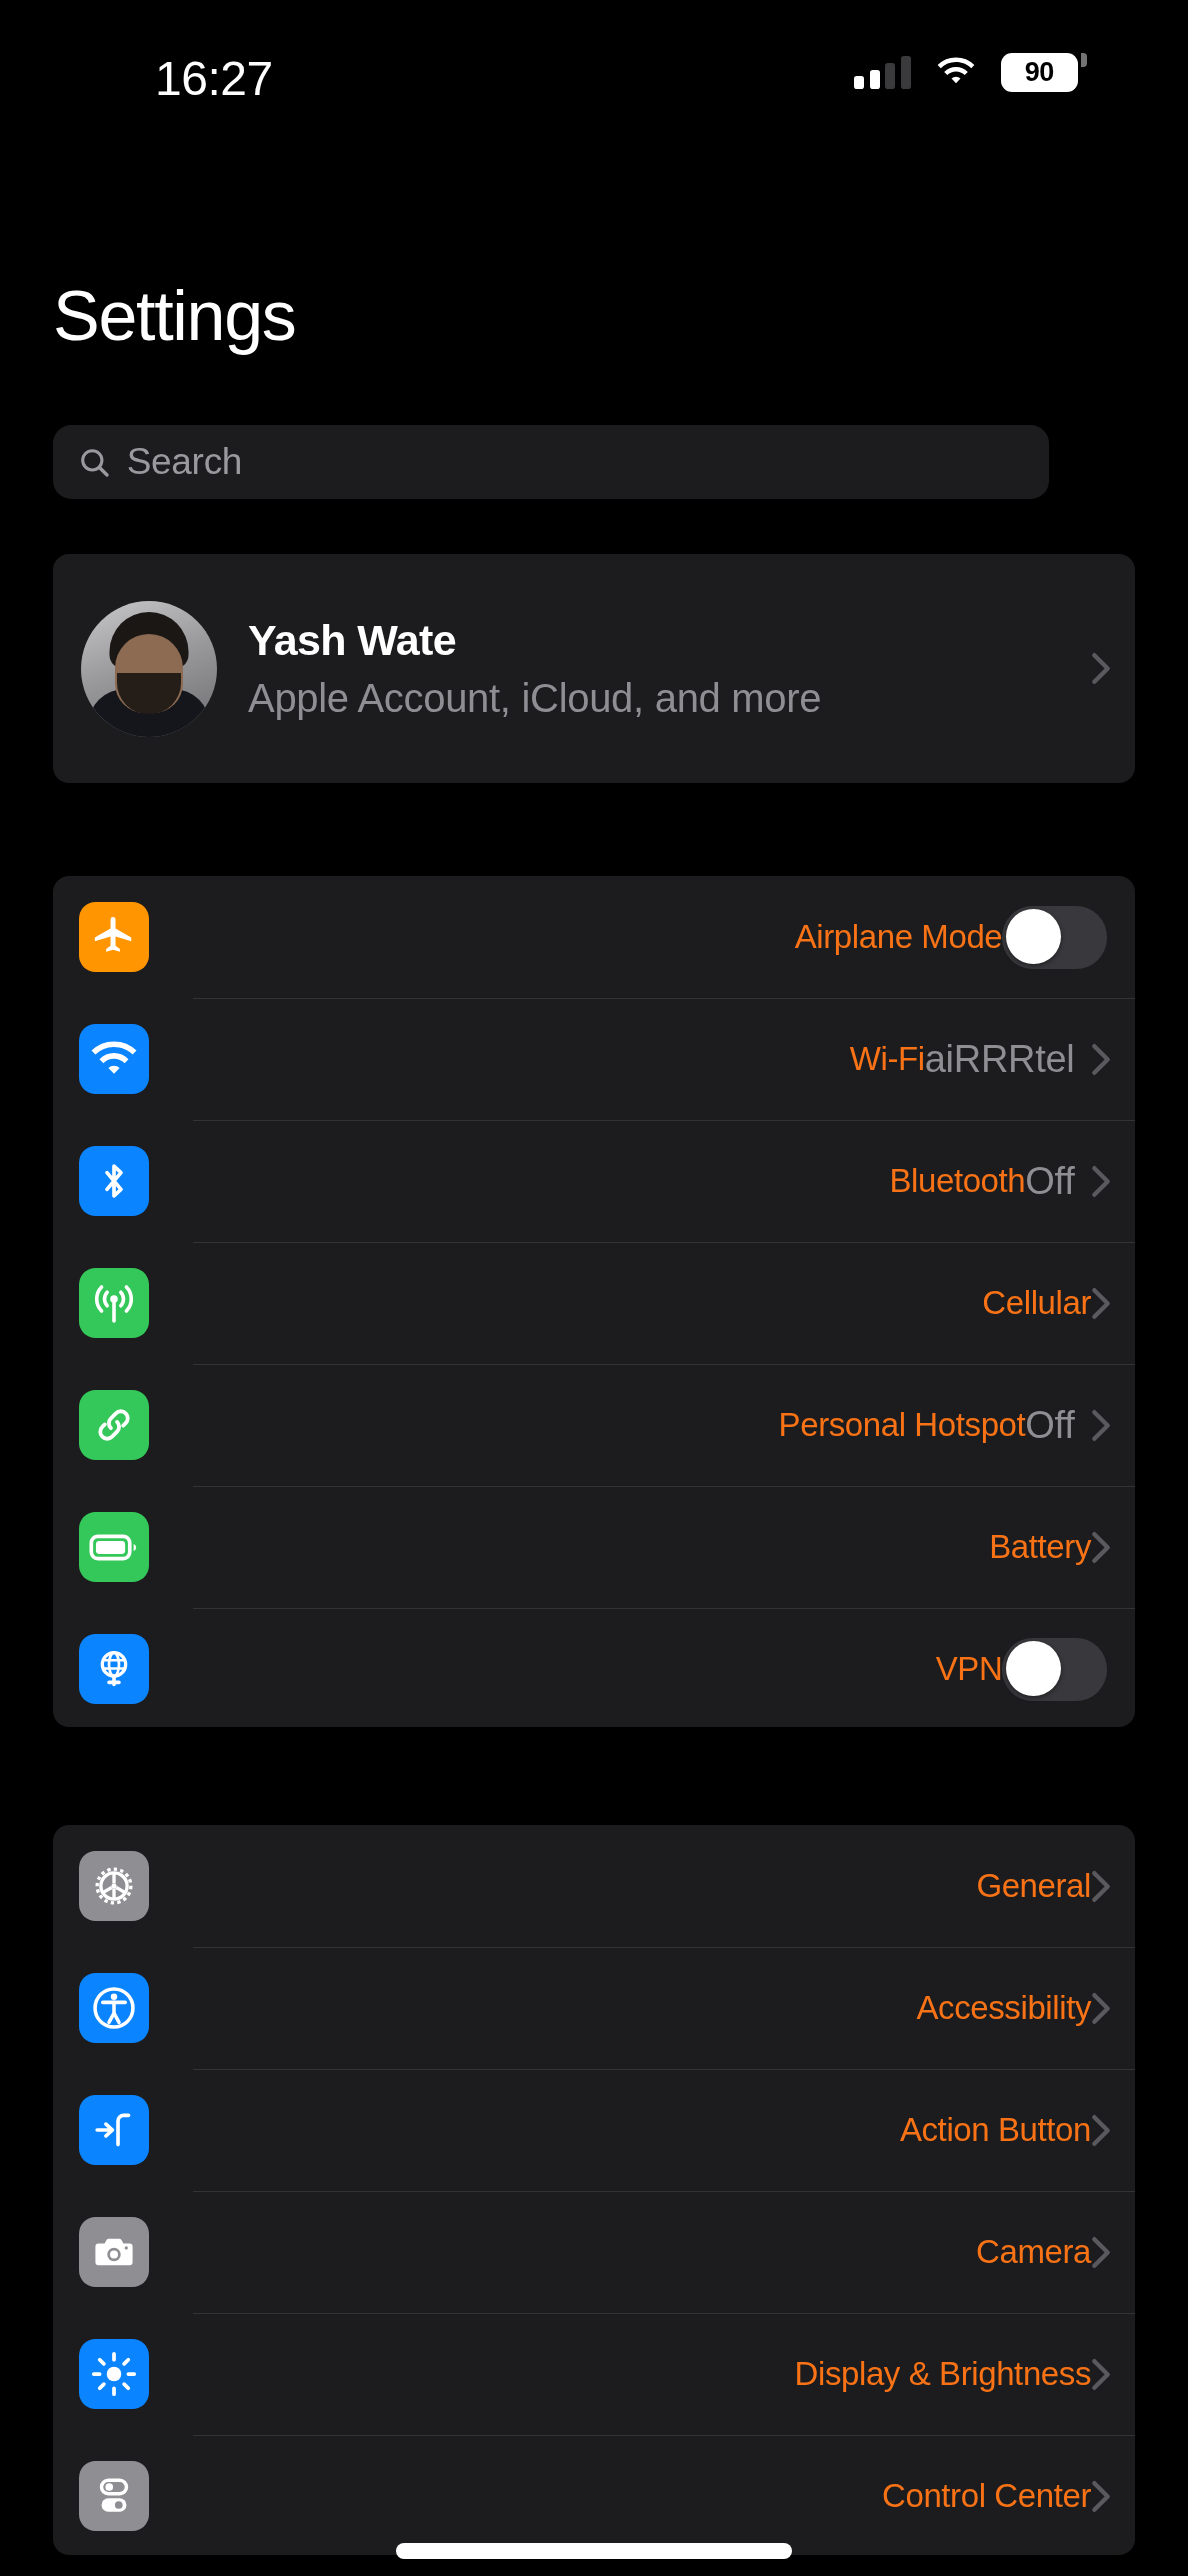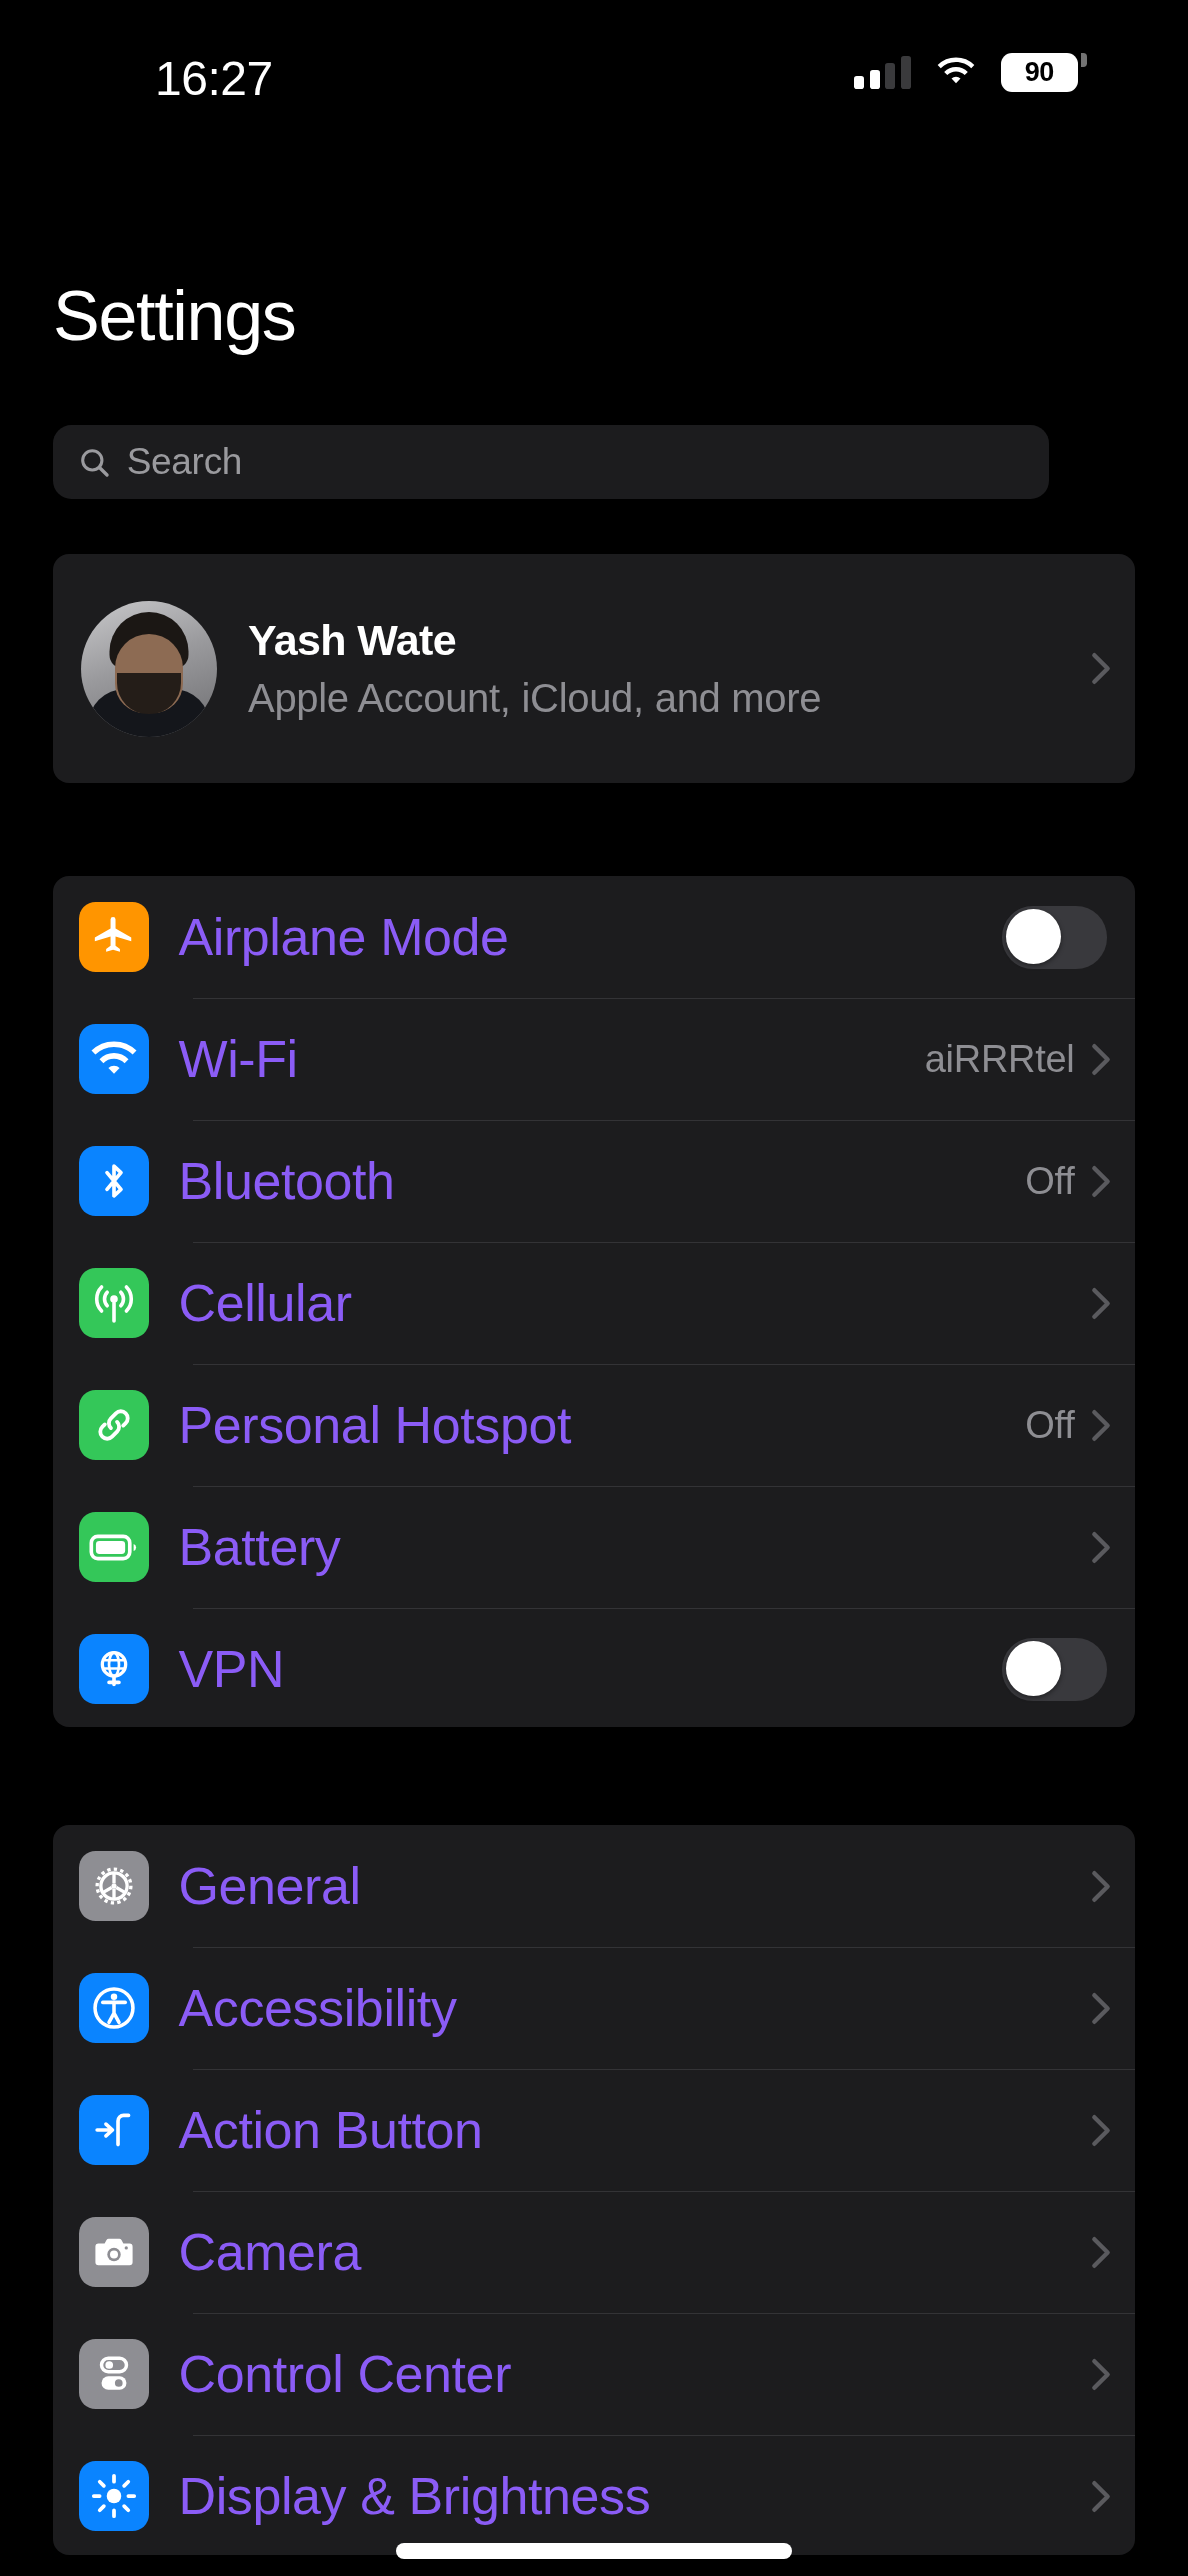--- a/index.html
+++ b/index.html
@@ -75,22 +75,22 @@
   }
   .row + .row::before {
     content:""; position:absolute; left:140px; right:0; top:0;
     height:0.9px; background:#333336;
   }
   .row .ic {
     width:70px; height:70px; border-radius:16.6px;
     flex:0 0 auto; display:flex; align-items:center; justify-content:center;
   }
   .row .label {
-    margin-left:29.5px; font-size:52px; color:#8b5cf6; letter-spacing:-0.4px;
-    flex:1 1 auto; white-space:nowrap;
+    margin-left:29.5px; font-size:33px; color:#f97316; letter-spacing:-0.4px;
+    flex:1 1 auto; white-space:nowrap;text-align:right;
   }
   .row .value {
     font-size:38px; color:#8E8E93; letter-spacing:-0.3px;
     margin-right:16.6px; white-space:nowrap;
   }
   .chev { width:20px; height:35px; flex:0 0 auto; }
 
   
   .toggle {
     width:105px; height:63px; border-radius:31px; background:#39393D;
@@ -342,44 +342,44 @@
             <circle cx="12" cy="13.3" r="2.1" fill="#fff"></circle>
             <circle cx="18.4" cy="9.9" r="0.85" fill="#8E8E93"></circle>
           </svg>
         </span>
         <span class="label">Camera</span>
         <svg class="chev" viewBox="0 0 12 20">
           <polyline points="2,2 10,10 2,18" fill="none" stroke="#5A5A5E" stroke-width="2.6" stroke-linecap="round" stroke-linejoin="round"></polyline>
         </svg>
       </div>
       <div class="row">
+        <span class="ic" style="background:#0A84FF">
+          <svg viewBox="0 0 24 24" width="50" height="50">
+            <circle cx="12" cy="12" r="3.5" fill="#fff"></circle>
+            <g stroke="#fff" stroke-width="1.8" stroke-linecap="round">
+              <path d="M12 2.3v2.8M12 18.9v2.8M21.7 12h-2.8M5.1 12H2.3M18.85 5.15l-1.98 1.98M7.13 16.87l-1.98 1.98M18.85 18.85l-1.98-1.98M7.13 7.13 5.15 5.15"></path>
+            </g>
+          </svg>
+        </span>
+        <span class="label">Display &amp; Brightness</span>
+        <svg class="chev" viewBox="0 0 12 20">
+          <polyline points="2,2 10,10 2,18" fill="none" stroke="#5A5A5E" stroke-width="2.6" stroke-linecap="round" stroke-linejoin="round"></polyline>
+        </svg>
+      </div>
+      <div class="row">
         <span class="ic" style="background:#8E8E93">
           <svg viewBox="0 0 24 24" width="44" height="44">
             <rect x="5.2" y="3.4" width="13.6" height="7.4" rx="3.7" fill="none" stroke="#fff" stroke-width="1.9"></rect>
             <circle cx="9.4" cy="7.1" r="2.1" fill="#fff"></circle>
             <rect x="5.2" y="13.2" width="13.6" height="7.4" rx="3.7" fill="#fff"></rect>
             <circle cx="14.6" cy="16.9" r="2.1" fill="#8E8E93"></circle>
           </svg>
         </span>
         <span class="label">Control Center</span>
         <svg class="chev" viewBox="0 0 12 20">
           <polyline points="2,2 10,10 2,18" fill="none" stroke="#5A5A5E" stroke-width="2.6" stroke-linecap="round" stroke-linejoin="round"></polyline>
         </svg>
       </div>
-      <div class="row">
-        <span class="ic" style="background:#0A84FF">
-          <svg viewBox="0 0 24 24" width="50" height="50">
-            <circle cx="12" cy="12" r="3.5" fill="#fff"></circle>
-            <g stroke="#fff" stroke-width="1.8" stroke-linecap="round">
-              <path d="M12 2.3v2.8M12 18.9v2.8M21.7 12h-2.8M5.1 12H2.3M18.85 5.15l-1.98 1.98M7.13 16.87l-1.98 1.98M18.85 18.85l-1.98-1.98M7.13 7.13 5.15 5.15"></path>
-            </g>
-          </svg>
-        </span>
-        <span class="label">Display &amp; Brightness</span>
-        <svg class="chev" viewBox="0 0 12 20">
-          <polyline points="2,2 10,10 2,18" fill="none" stroke="#5A5A5E" stroke-width="2.6" stroke-linecap="round" stroke-linejoin="round"></polyline>
-        </svg>
-      </div>
     </div>
 
   <div class="home-indicator"></div>
 </div>
 
 
 </body></html>

